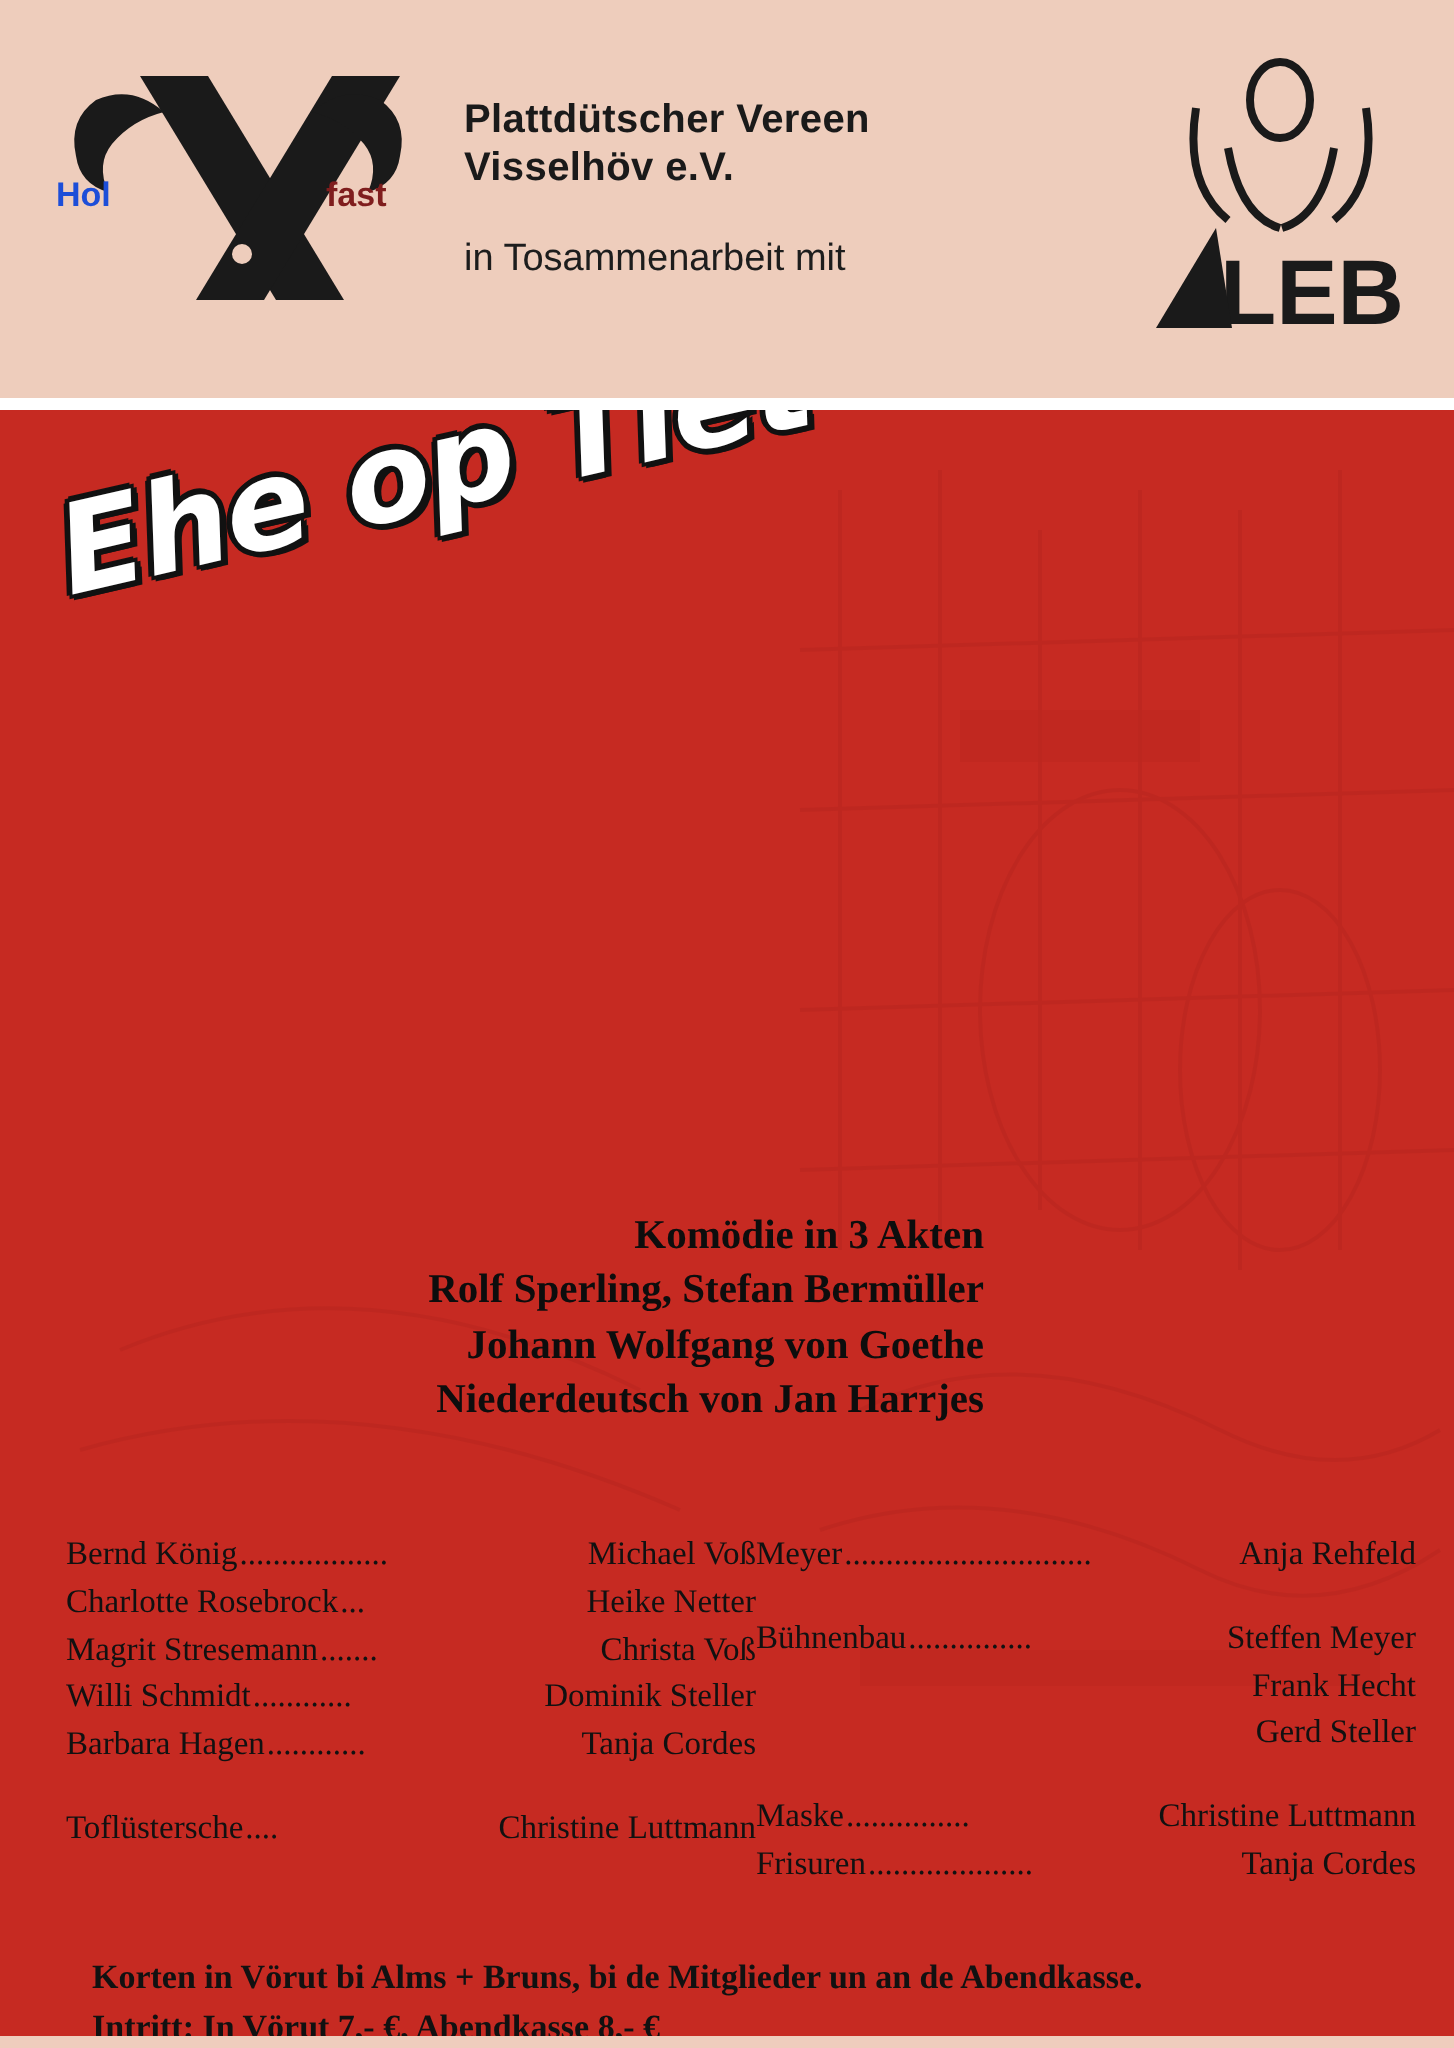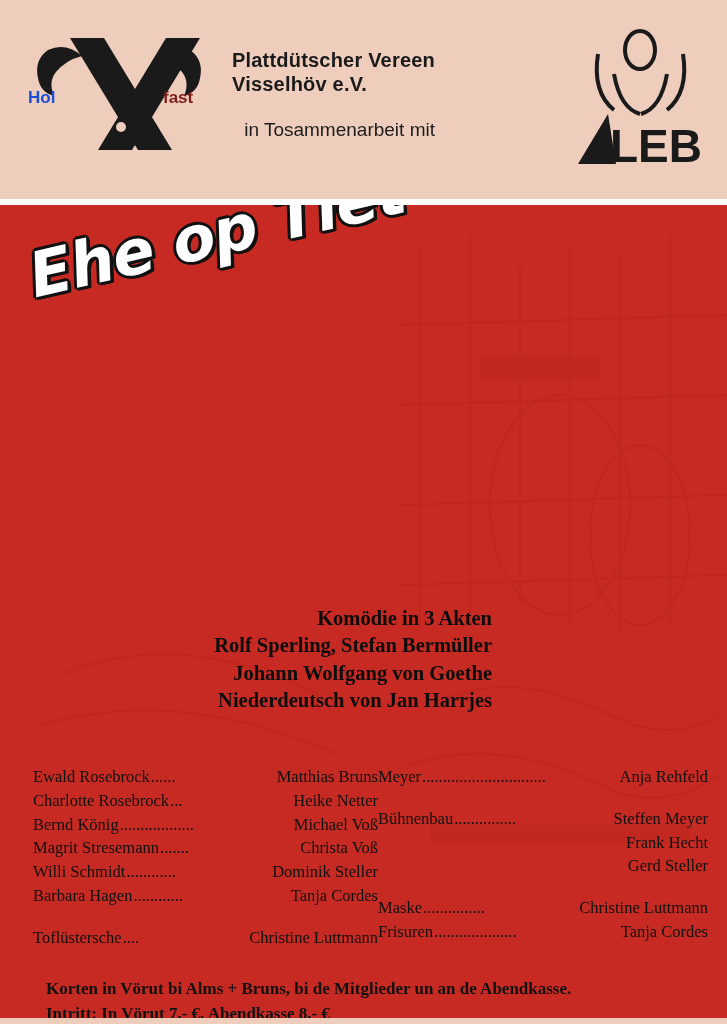--- a/index.html
+++ b/index.html
@@ -37,21 +37,20 @@
     font-size: 20px;
     font-weight: bold;
     line-height: 1.22;
     letter-spacing: 0.2px;
   }
   .club-sub {
     margin-top: 22px;
     font-size: 19px;
     font-weight: normal;
     color: #1d1d1d;
-    text-align: right;
   }
   .logo-right {
     position: absolute;
     right: 14px; top: 22px;
     width: 145px; height: 148px;
   }
 
   
   .main {
     position: relative;
@@ -217,35 +216,30 @@
     <div class="credits">
       <div>Komödie in 3 Akten</div>
       <div>Rolf Sperling, Stefan Bermüller</div>
       <div>Johann Wolfgang von Goethe</div>
       <div>Niederdeutsch von Jan Harrjes</div>
     </div>
 
     <div class="cast">
       <div class="cast-col-left">
         <div class="cast-row">
-          <span class="c-role">Ewald Rosebrock</span>
-          <span class="c-dots">......</span>
-          <span class="c-name">Matthias Bruns</span>
+          <span class="c-role">Bernd König</span>
+          <span class="c-dots">..................</span>
+          <span class="c-name">Michael Voß</span>
         </div>
         <div class="cast-row">
           <span class="c-role">Charlotte Rosebrock</span>
           <span class="c-dots">...</span>
           <span class="c-name">Heike Netter</span>
         </div>
         <div class="cast-row">
-          <span class="c-role">Bernd König</span>
-          <span class="c-dots">..................</span>
-          <span class="c-name">Michael Voß</span>
-        </div>
-        <div class="cast-row">
           <span class="c-role">Magrit Stresemann</span>
           <span class="c-dots">.......</span>
           <span class="c-name">Christa Voß</span>
         </div>
         <div class="cast-row">
           <span class="c-role">Willi Schmidt</span>
           <span class="c-dots">............</span>
           <span class="c-name">Dominik Steller</span>
         </div>
         <div class="cast-row">

